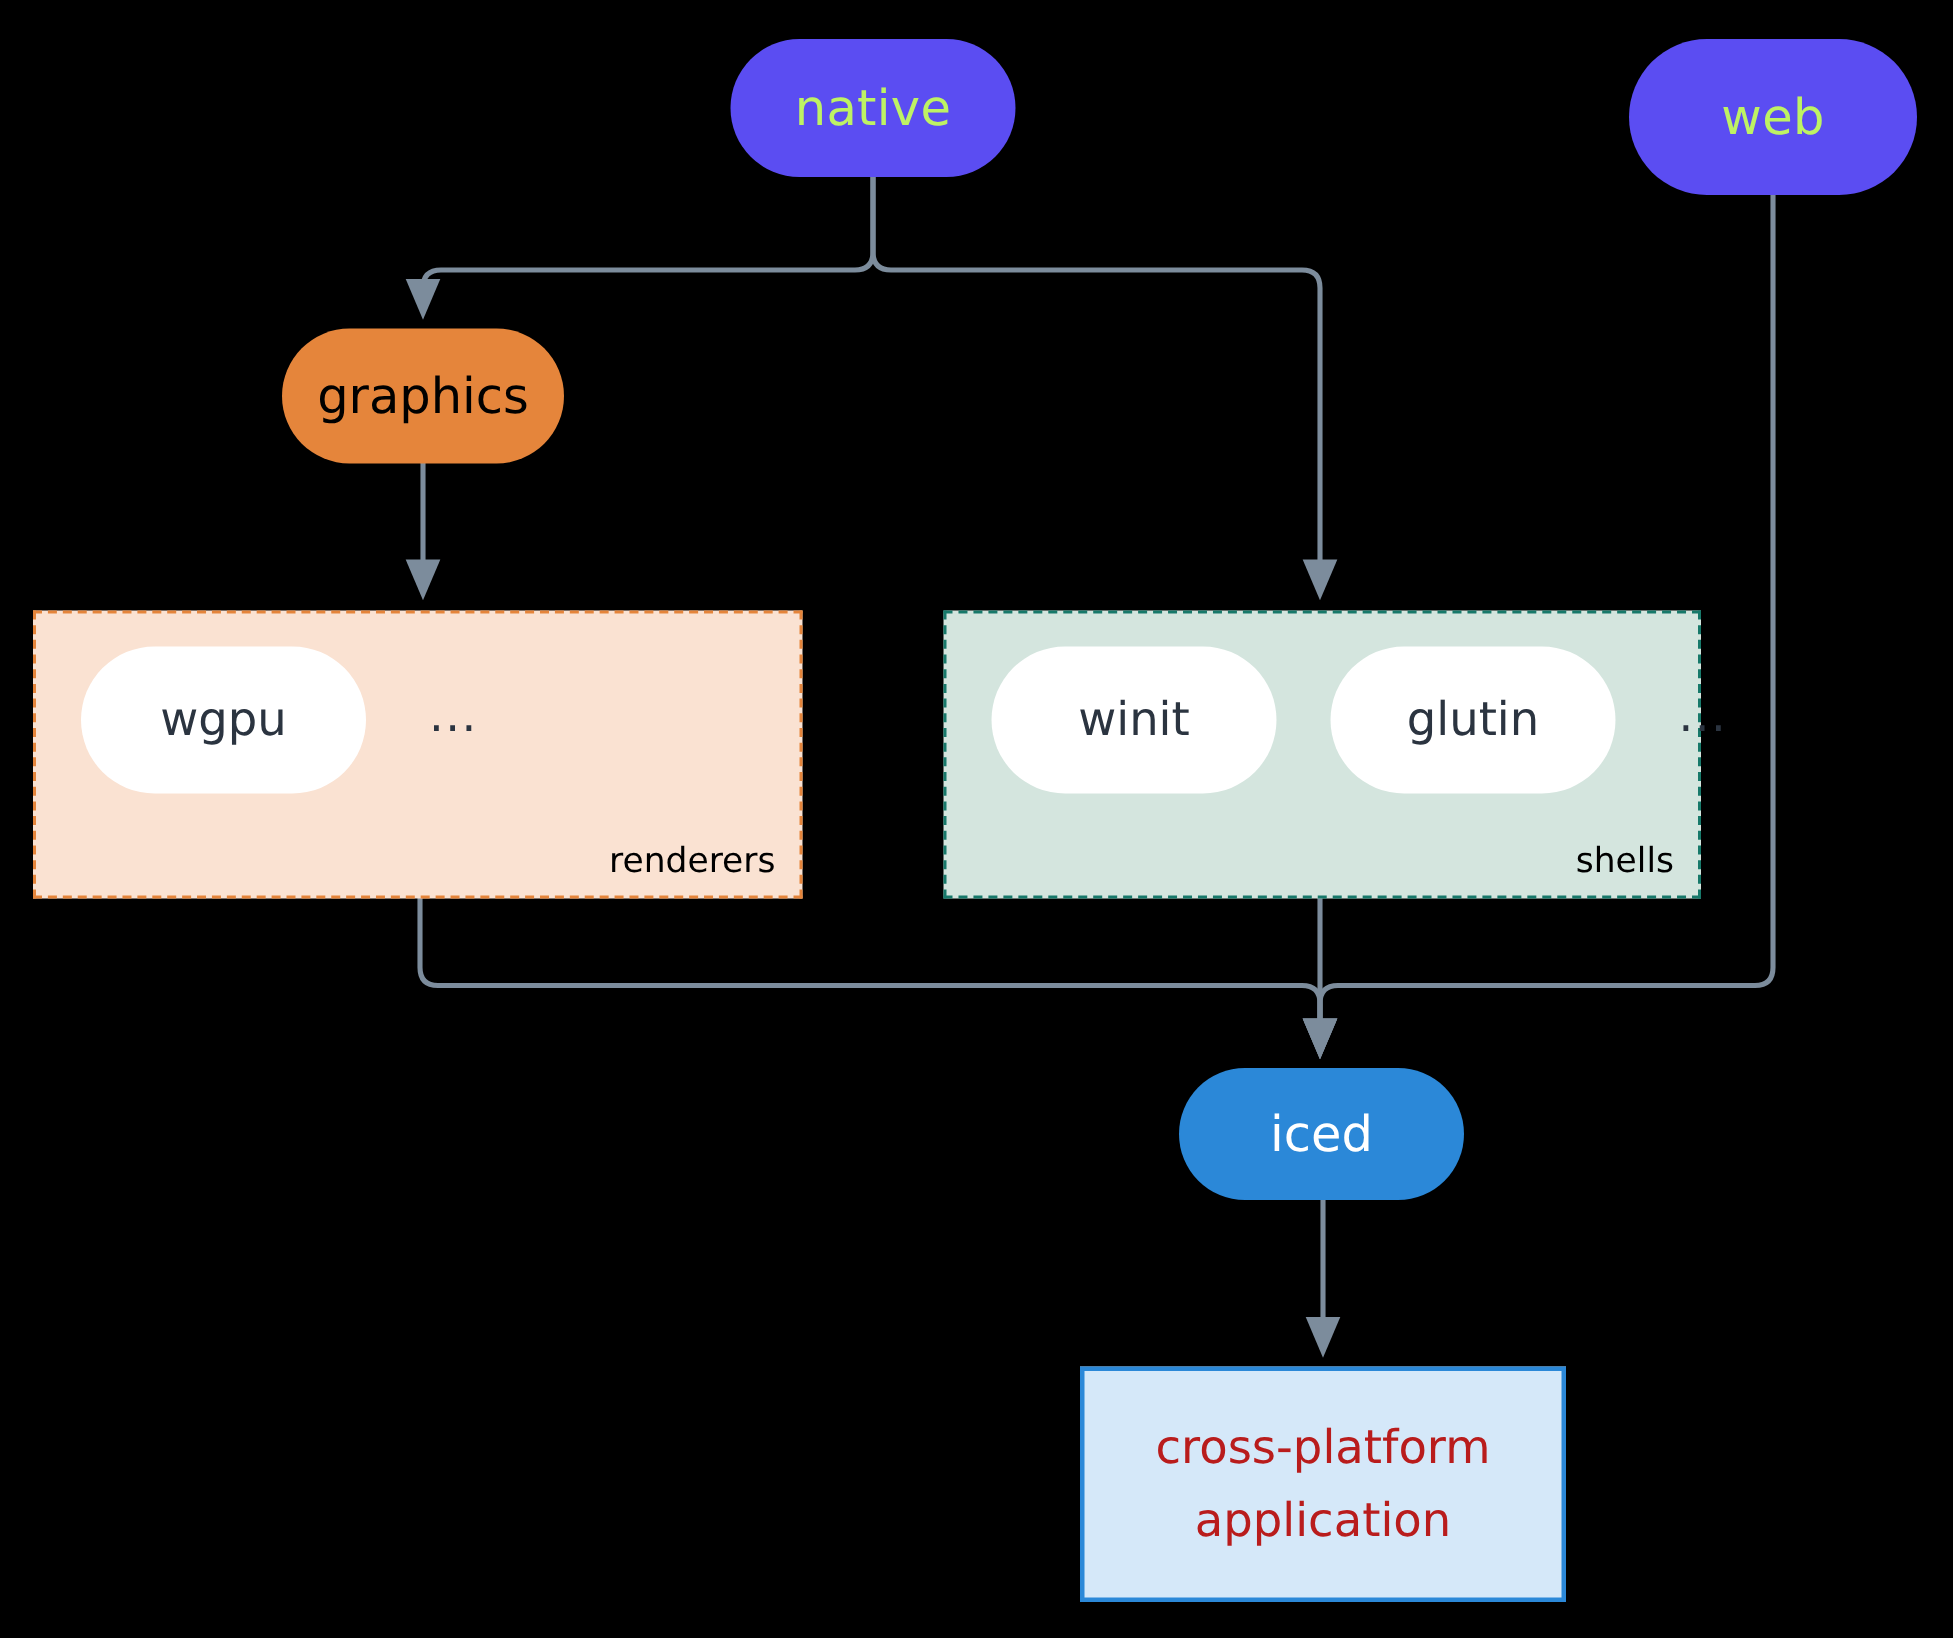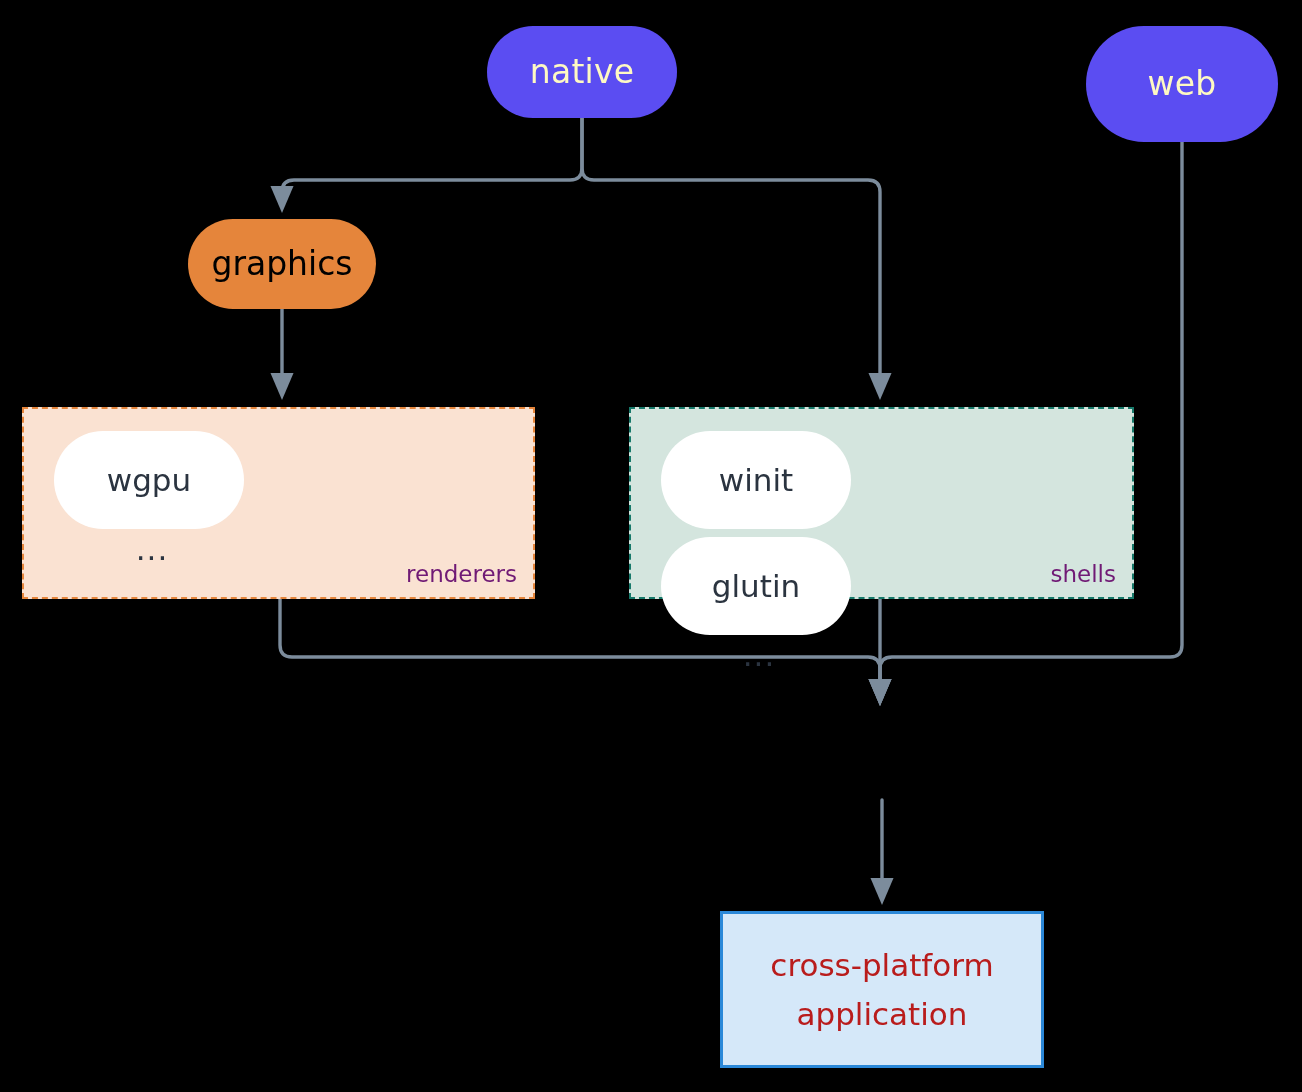--- a/index.html
+++ b/index.html
@@ -35,21 +35,21 @@
     align-items: center;
     justify-content: center;
     box-sizing: border-box;
     text-align: center;
     line-height: 1.18;
   }
 
   
   .pill-platform {
     border-radius: 999px;
-    color: #fef9c3;
+    color: #bef264;
     font-size: 33px;
     letter-spacing: 0.2px;
   }
 
   
   .pill-graphics {
     border-radius: 999px;
     color: #000000;
     font-size: 33px;
   }
@@ -66,23 +66,23 @@
     position: absolute;
     box-sizing: border-box;
     border-style: dashed;
     border-width: 2px;
   }
   .group-inner {
     position: absolute;
     left: 30px;
     top: 22px;
     display: flex;
-    flex-direction: column;
-    align-items: center;
-    gap: 8px;
+    flex-direction: row;
+    align-items: center;
+    gap: 36px;
   }
   .chip {
     display: flex;
     align-items: center;
     justify-content: center;
     background: #ffffff;
     border-radius: 999px;
     color: #2b3440;
     font-size: 31px;
     height: 98px;
@@ -95,21 +95,21 @@
     font-size: 31px;
     letter-spacing: 1px;
     padding-left: 6px;
     align-self: center;
     margin-top: -6px;
   }
   .group-label {
     position: absolute;
     right: 16px;
     bottom: 10px;
-    color: #701a75;
+    color: #000000;
     font-size: 23px;
   }
 
   
   .box-app {
     position: absolute;
     box-sizing: border-box;
     background: #d5e8f9;
     border: 3px solid #2b88d8;
     color: #b91c1c;
@@ -149,21 +149,21 @@
       <path d="M1182,118 L1182,645 Q1182,657 1170,657 L892,657 Q880,657 880,669 L880,700" marker-end="url(#arrowhead)"></path>
 
       <path d="M882,800 L882,899" marker-end="url(#arrowhead)"></path>
     </g>
   </svg>
 
   <div class="node pill-platform" style="left:487px; top:26px; width:190px; height:92px; background:#5b4df2;">
     <span>native</span>
   </div>
 
-  <div class="node pill-platform" style="left:1086px; top:26px; width:192px; height:116px; background:#5b4df2;text-align:center;">
+  <div class="node pill-platform" style="left:1086px; top:26px; width:192px; height:104px; background:#5b4df2;text-align:center;">
     <span>web</span>
   </div>
 
   <div class="node pill-graphics" style="left:188px; top:219px; width:188px; height:90px; background:#e5853b;">
     <span>graphics</span>
   </div>
 
   <div class="group" style="left:22px; top:407px; width:513px; height:192px; background:#fae2d2; border-color:#e5853b;">
     <div class="group-inner">
       <div class="chip">
@@ -180,20 +180,23 @@
         <span>winit</span>
       </div>
       <div class="chip">
         <span>glutin</span>
       </div>
       <div class="ellipsis">...</div>
     </div>
     <div class="group-label">shells</div>
   </div>
 
+  <div class="node pill-iced" style="left:786px; top:712px; width:190px; height:88px; background:#2b88d8;">
+    <span>iced</span>
+  </div>
 
   <div class="box-app" style="left:720px; top:911px; width:324px; height:157px;">
     <div>
       <span>cross-platform</span>
       <span>application</span>
     </div>
   </div>
 
 </div>
 

